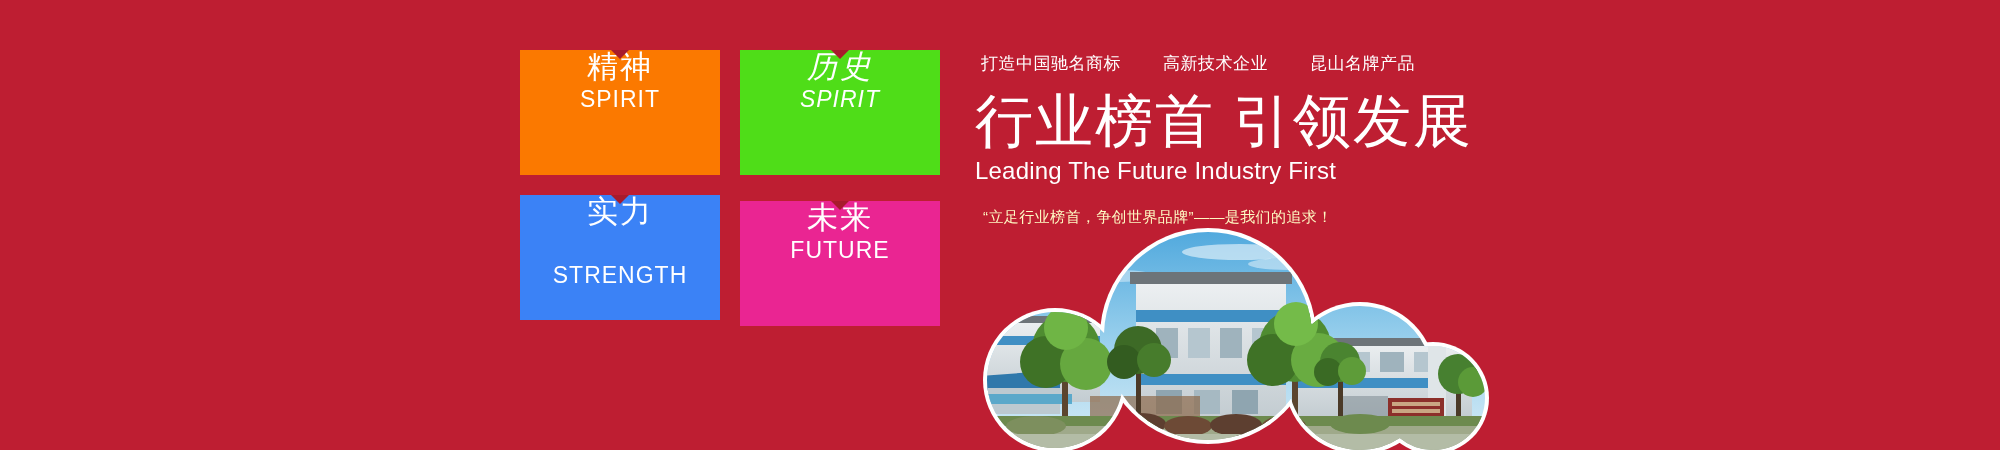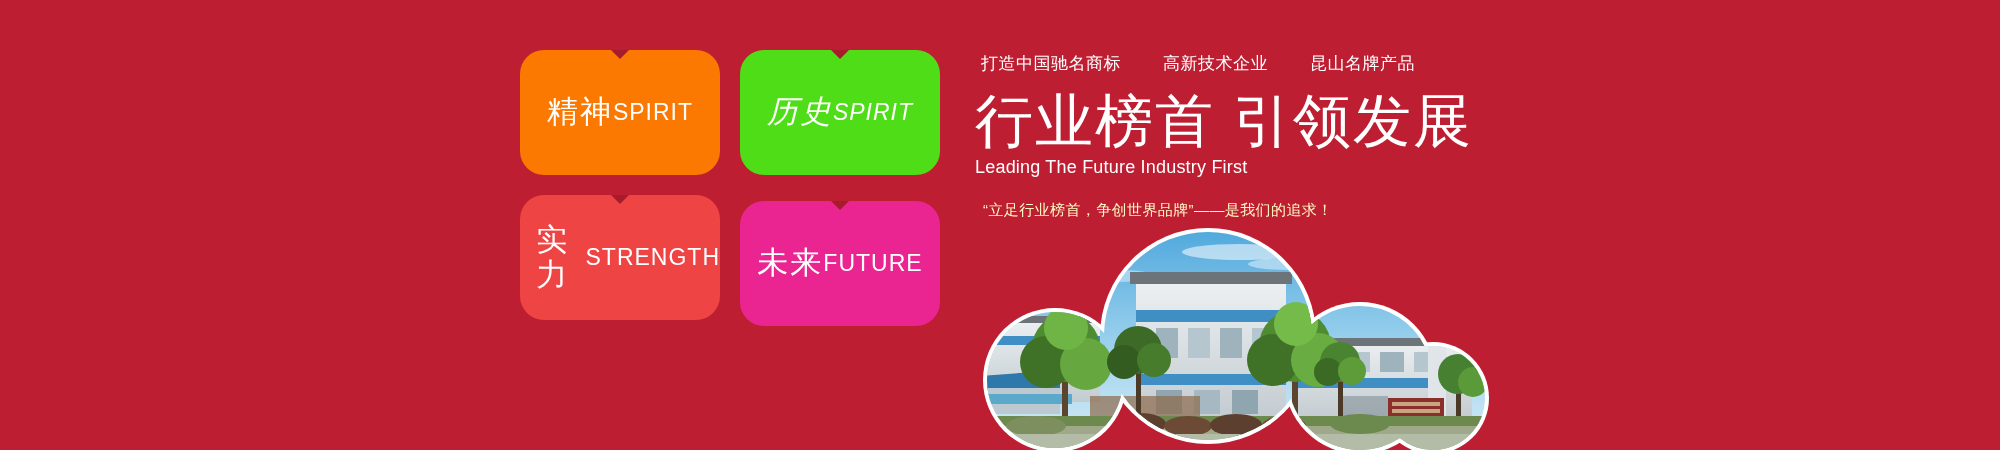--- a/index.html
+++ b/index.html
@@ -19,25 +19,23 @@
   
   #cards {
     position:absolute;
     left:520px; top:50px;
     width:420px; height:270px;
   }
   .card {
     position:absolute;
     width:200px; height:125px;
     display:flex;
-    flex-direction:row;
+    flex-direction:column;
     align-items:center;
-    justify-content:center;
     overflow:hidden;
-    border-radius:24px;
   }
   .card.c0 { left:0px;   top:0px;   }
   .card.c1 { left:220px; top:0px;font-style:italic;   }
   .card.c2 { left:0px;   top:145px; }
   .card.c3 { left:220px; top:151px; }
 
   
   .card .notch {
     position:absolute;
     top:0; left:50%;
@@ -88,21 +86,21 @@
     color:#ffffff;
     font-size:58px;
     line-height:1.08;
     font-weight:400;
     letter-spacing:2px;
     white-space:nowrap;
   }
   #subhead {
     margin-top:4px;
     color:#ffffff;
-    font-size:18px;
+    font-size:24px;
     line-height:1.25;
     font-weight:400;
     letter-spacing:.2px;
     white-space:nowrap;
   }
   #quote {
     margin-top:20px;
     color:#fef9c3;
     font-size:15px;
     line-height:1.4;
@@ -132,21 +130,21 @@
       <div class="cn">精神</div>
       <div class="en">SPIRIT</div>
     </div>
 
     <div class="card c1" style="background: rgb(79, 221, 24);">
       <span class="notch" style="border-top-color: rgb(168, 27, 44);"></span>
       <div class="cn">历史</div>
       <div class="en">SPIRIT</div>
     </div>
 
-    <div class="card c2" style="background: #ef4444;">
+    <div class="card c2" style="background: #3b82f6; gap: 31px;">
       <span class="notch" style="border-top-color: rgb(168, 27, 44);"></span>
       <div class="cn">实力</div>
       <div class="en">STRENGTH</div>
     </div>
 
     <div class="card c3" style="background: rgb(234, 37, 146);">
       <span class="notch" style="border-top-color: rgb(168, 27, 44);"></span>
       <div class="cn">未来</div>
       <div class="en">FUTURE</div>
     </div>

